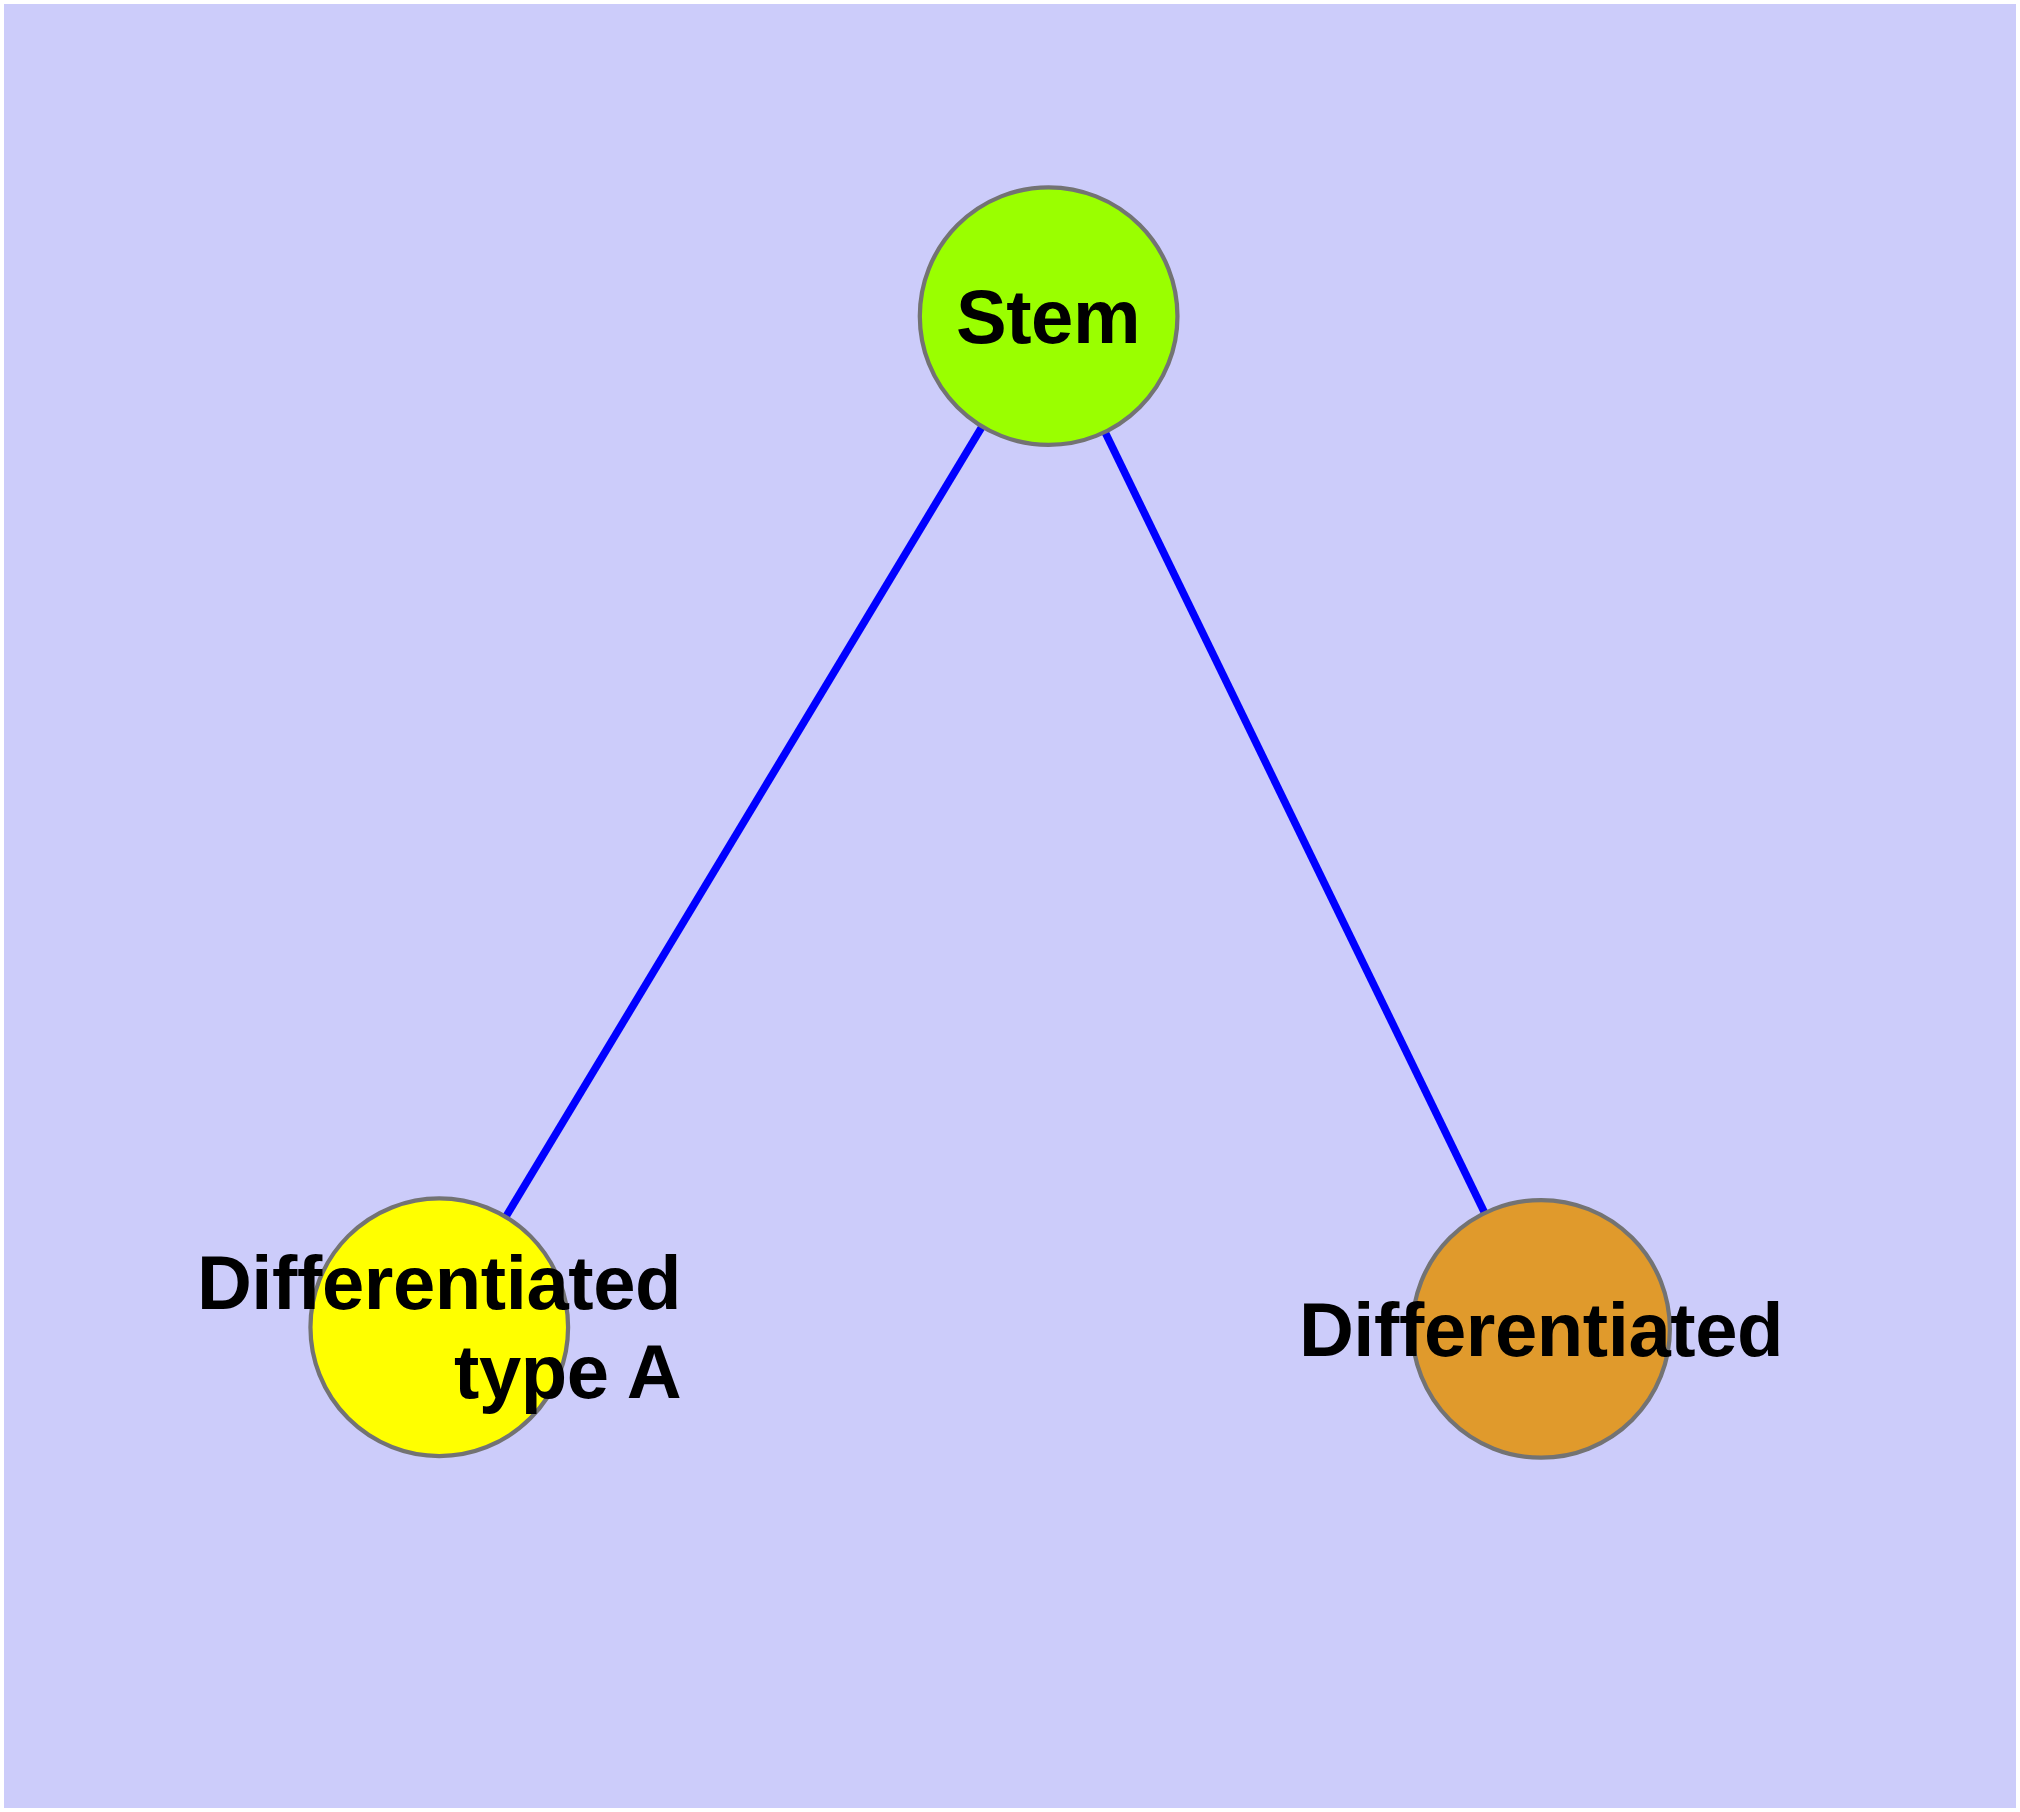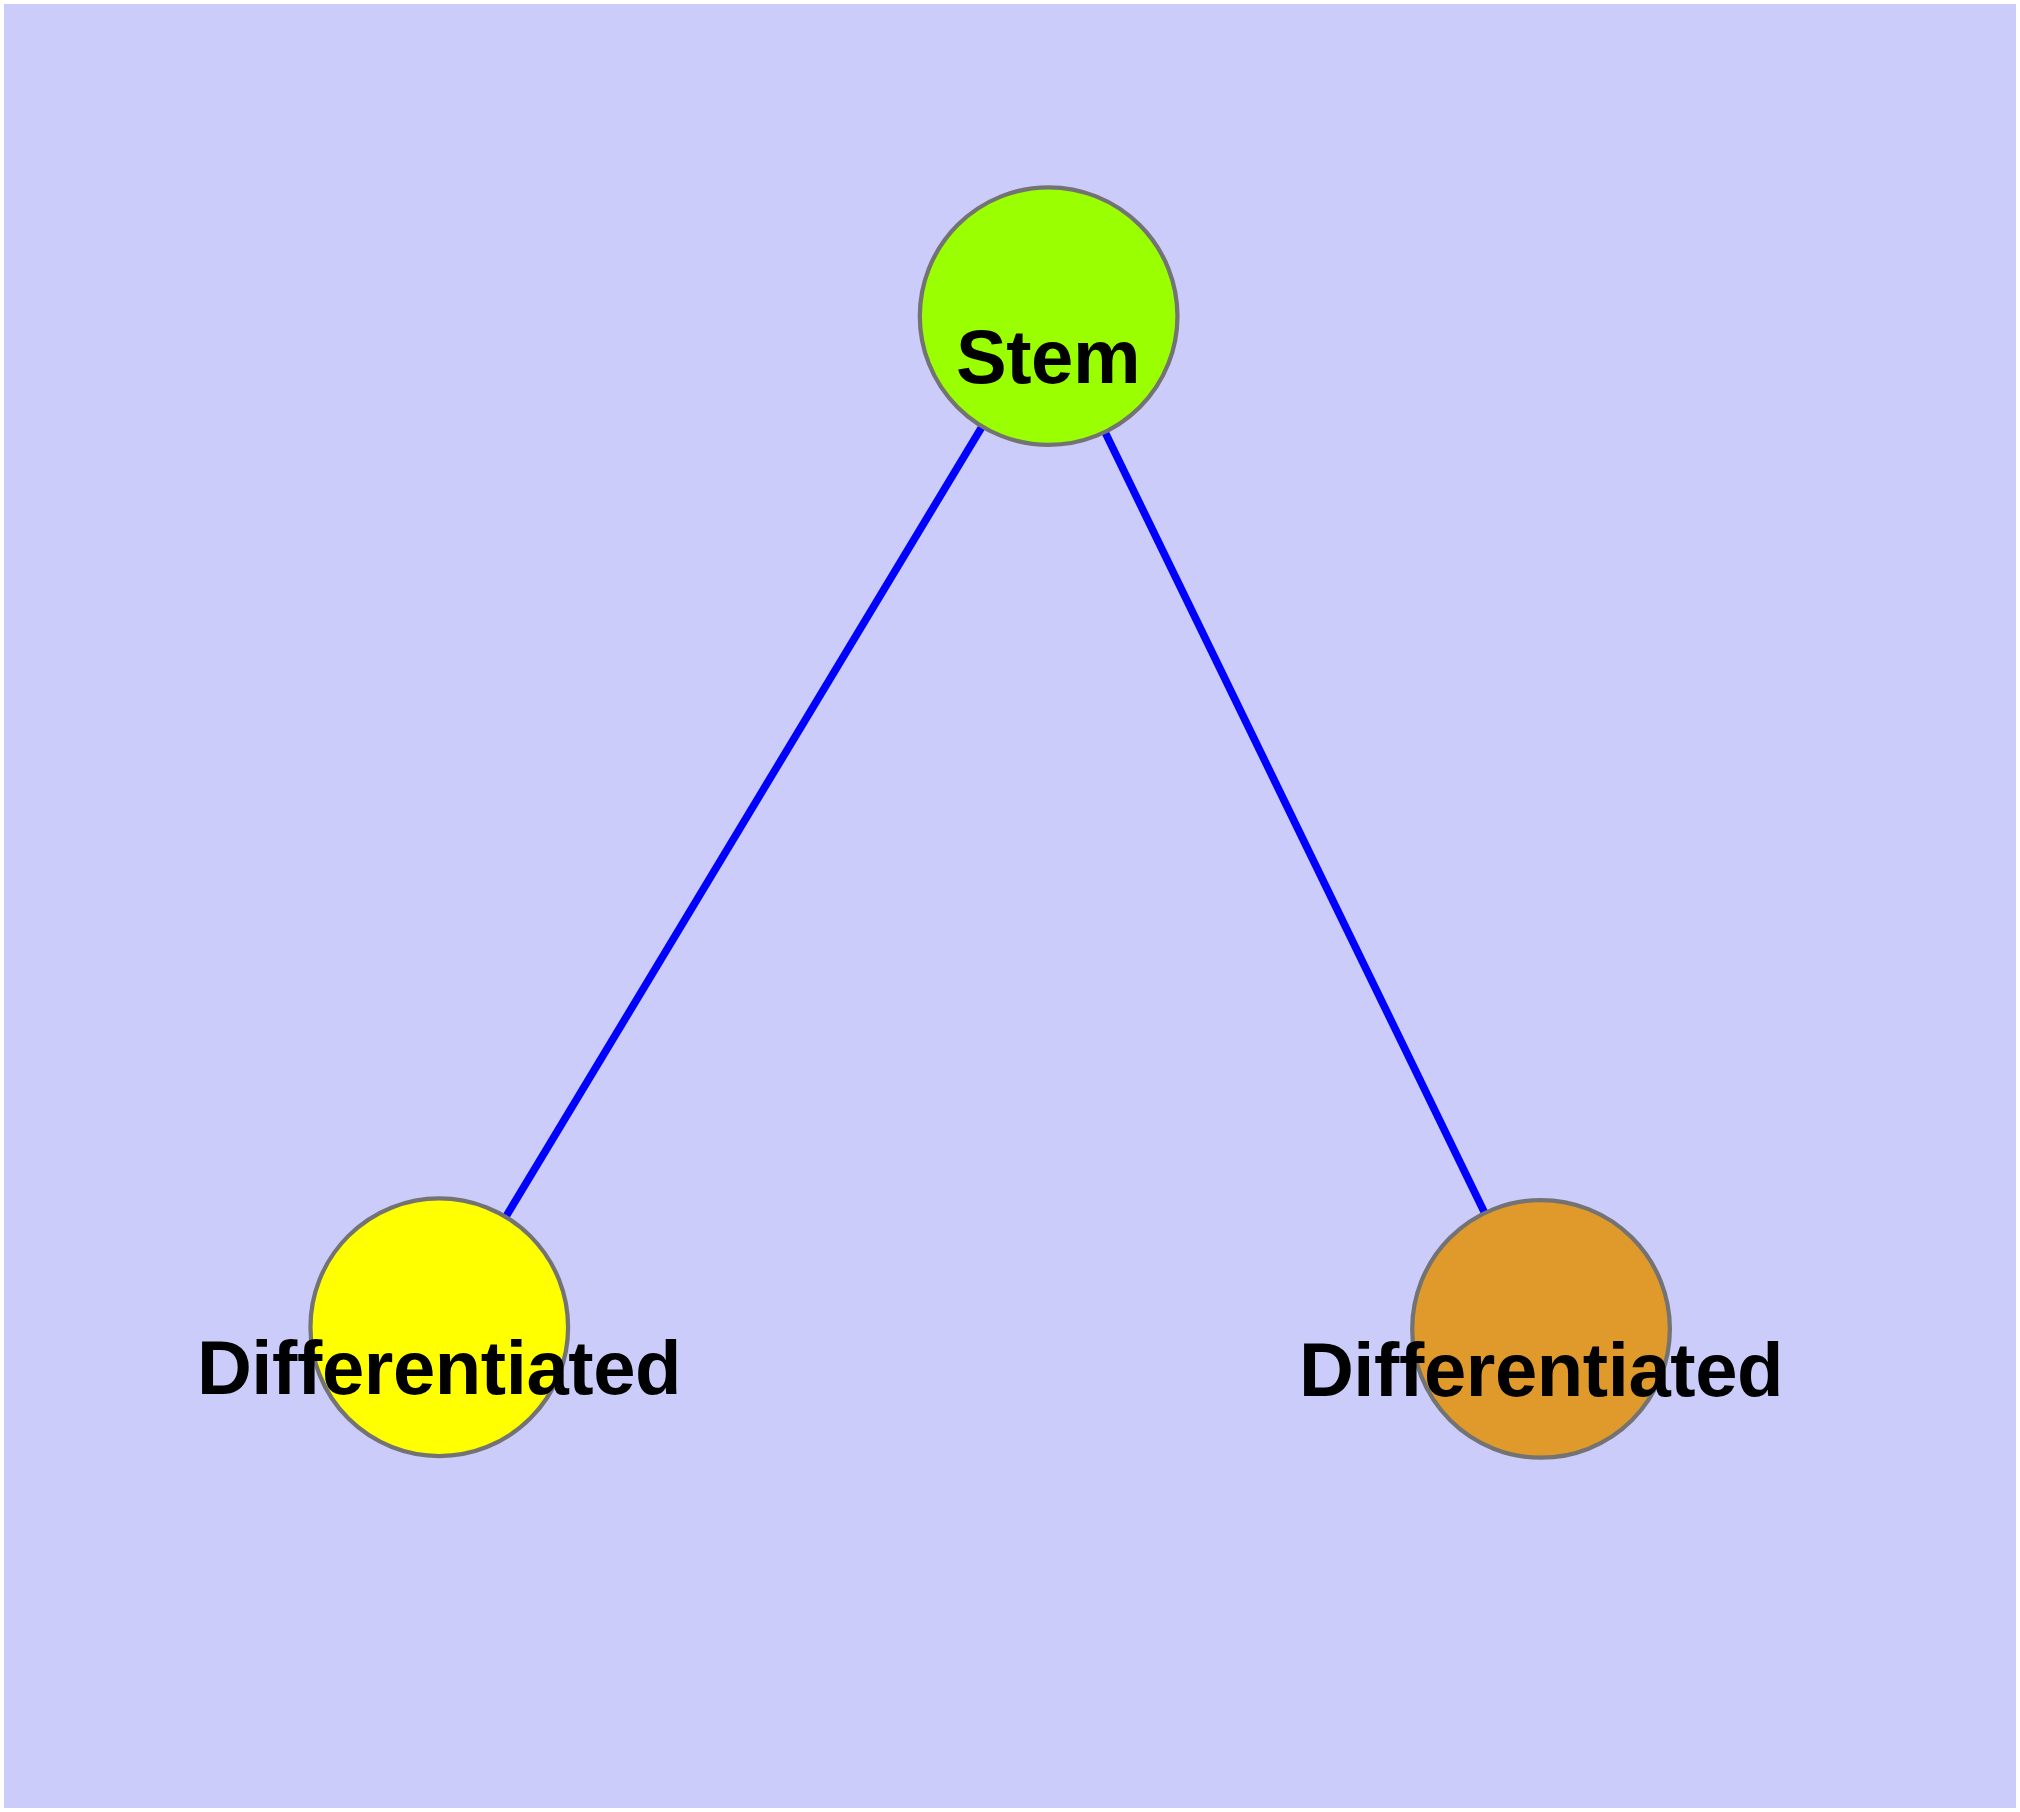--- a/index.html
+++ b/index.html
@@ -45,21 +45,20 @@
     position: absolute;
     color: #000000;
     font-weight: bold;
     font-size: 76px;
     line-height: 89px;
     text-align: right;
     white-space: nowrap;
     letter-spacing: -0.4px;
     transform: translate(-50%, -50%);
     pointer-events: none;
-    margin-top: 40px;
   }
   .node-label .lbl-line { display: block; }
 </style>
 </head>
 <body>
 
 <div id="canvas" style="width: 2021px; height: 1812px; background: rgb(255, 255, 255);">
 
   <div id="plot-area" style="background: rgb(204, 204, 250); width: 2012px; height: 1804px;"></div>
 
@@ -76,20 +75,21 @@
       <circle class="node-circle" cx="1818" cy="1568" r="152" fill="#e09a2c" stroke="#737373" stroke-width="5"></circle>
     </g>
   </svg>
 
   <div class="node-label" style="left: 1048px; top: 316px; color: rgb(0, 0, 0); font-size: 76px;">
     <span class="lbl-line">Stem</span>
   </div>
 
   <div class="node-label" style="left: 439px; top: 1327px; color: rgb(0, 0, 0); font-size: 76px;">
     <span class="lbl-line">Differentiated</span>
+    <span class="lbl-line">type A</span>
   </div>
 
   <div class="node-label" style="left: 1541px; top: 1329px; color: rgb(0, 0, 0); font-size: 76px;">
     <span class="lbl-line">Differentiated</span>
   </div>
 
 </div>
 
 
 </body></html>

